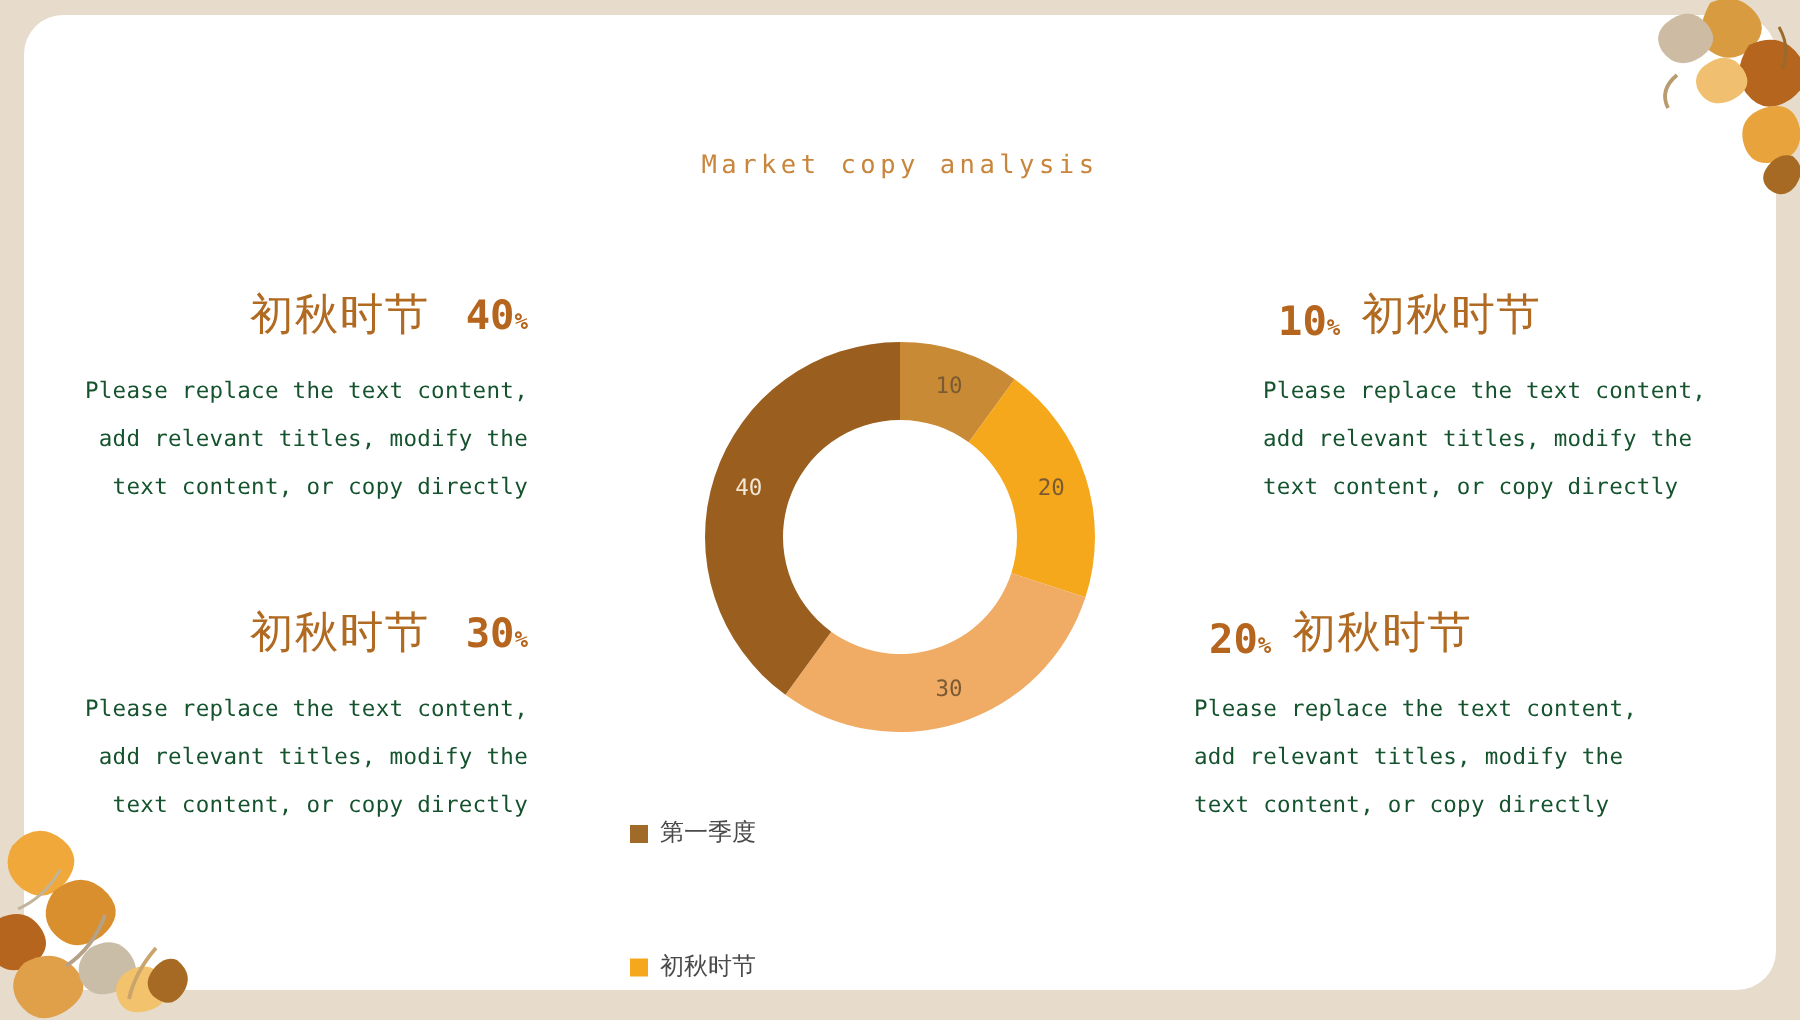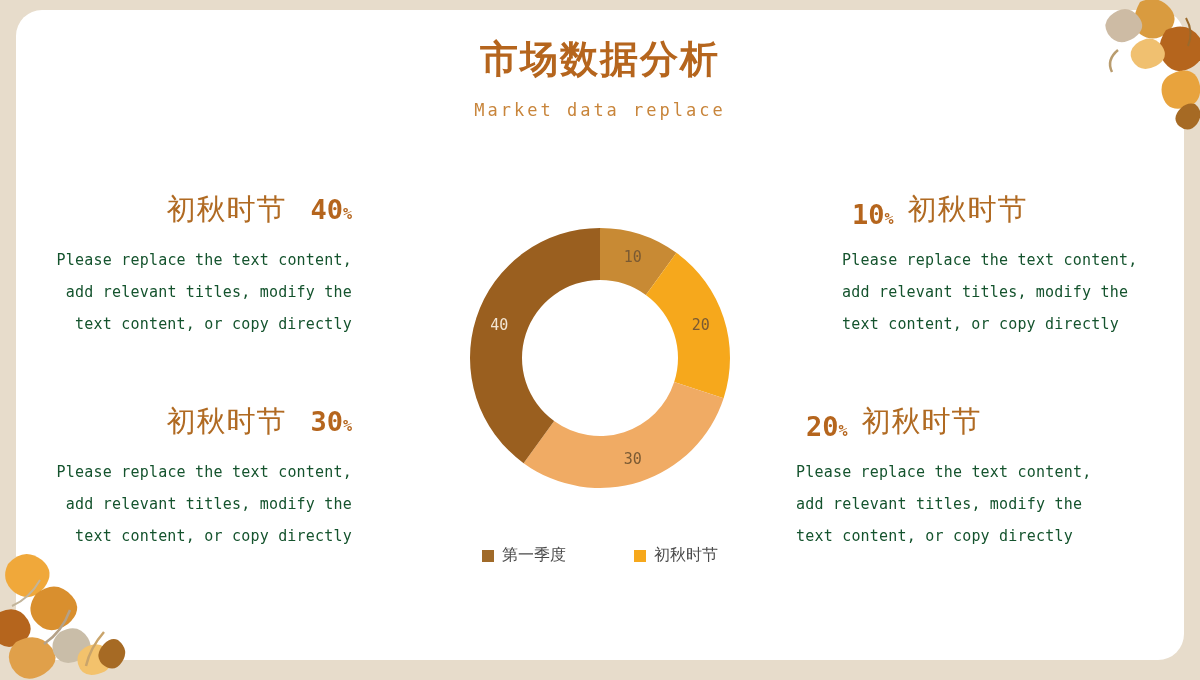--- a/index.html
+++ b/index.html
@@ -126,20 +126,21 @@
 
   
   .legend {
     position: absolute;
     top: 545px;
     left: 420px;
     width: 360px;
     display: flex;
     justify-content: center;
     gap: 68px;
+    flex-direction: column;
   }
   .legend-item {
     display: flex;
     align-items: center;
     gap: 8px;
     font-size: 16px;
     color: #4a4a4a;
   }
   .swatch {
     width: 12px;
@@ -174,22 +175,21 @@
       <path d="M16 122 q22 -12 36 6 q10 14 -8 26 q-20 12 -32 -6 q-8 -14 4 -26 z" fill="#e0a04a"></path>
       <path d="M60 112 q18 -10 28 6 q8 14 -8 22 q-18 8 -26 -6 q-5 -12 6 -22 z" fill="#c9bda8"></path>
       <path d="M88 126 q16 -6 22 10 q4 14 -12 18 q-16 4 -20 -10 q-3 -12 10 -18 z" fill="#f3c26c"></path>
       <path d="M118 120 q12 10 4 22 q-8 12 -20 2 q-8 -9 2 -20 q7 -7 14 -4 z" fill="#a66a24"></path>
       <path d="M70 90 q-8 22 -26 34" stroke="#b4a188" stroke-width="2.5" fill="none"></path>
       <path d="M104 112 q-14 16 -18 34" stroke="#c9a46b" stroke-width="2.5" fill="none"></path>
       <path d="M40 60 q-10 18 -28 26" stroke="#c2b49a" stroke-width="2" fill="none"></path>
     </g>
   </svg>
 
-  <div class="title">市场数据分析</div>
-  <div class="subtitle">Market data replace</div>
+  <div class="subtitle">Market copy analysis</div>
 
   <div class="block left b-tl">
     <div class="blk-head">
       <span class="blk-label">初秋时节</span>
       <span class="blk-pct"><span>40</span><span class="sym">%</span></span>
     </div>
     <div class="blk-body">Please replace the text content, add relevant titles, modify the text content, or copy directly</div>
   </div>
 
   <div class="block left b-bl">

